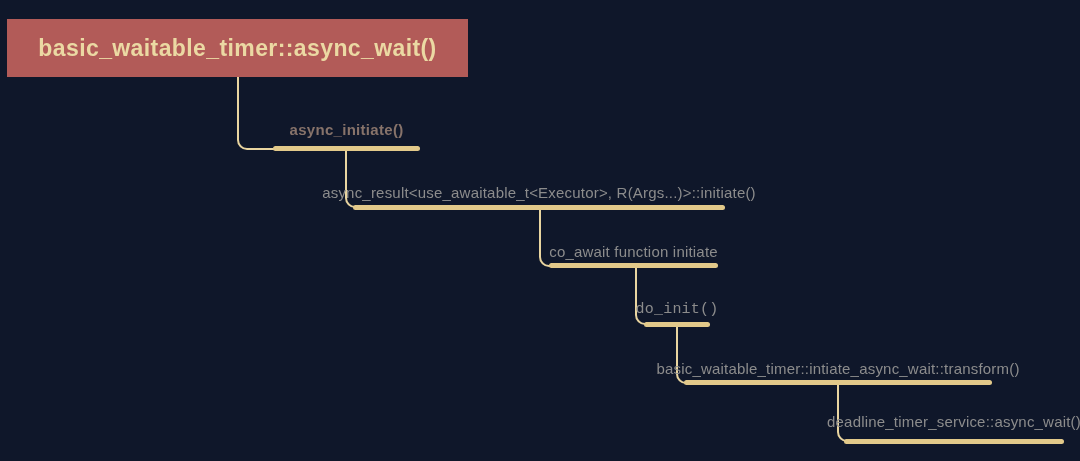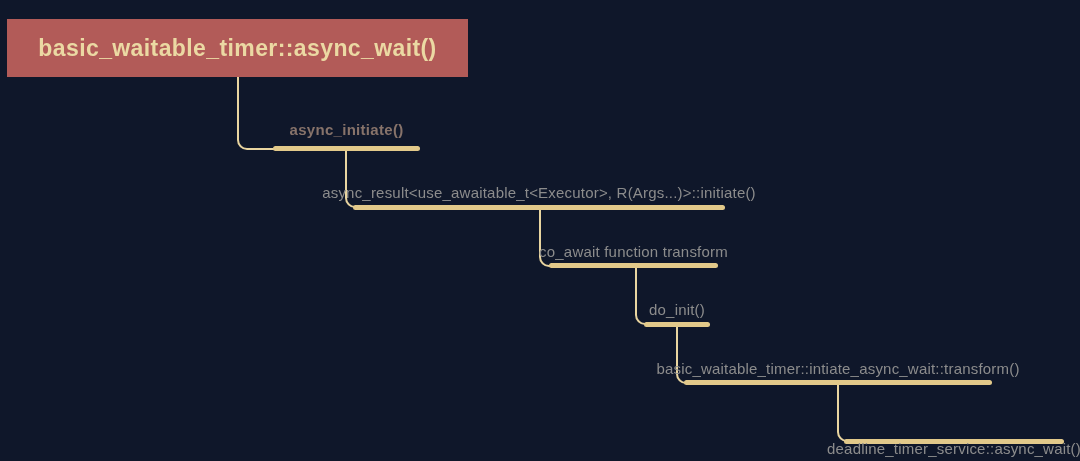--- a/index.html
+++ b/index.html
@@ -70,24 +70,24 @@
   </div>
   <div id="nodes">
       <div class="connector" style="left: 237px; top: 77px; width: 40px; height: 72.5px;"></div>
       <div class="bar" style="left: 273px; top: 146px; width: 147px;"></div>
       <div class="node-label emphasis" style="left: 346.5px; top: 119.5px;">async_initiate()</div>
       <div class="connector" style="left: 345px; top: 151px; width: 12px; height: 57px;"></div>
       <div class="bar" style="left: 353px; top: 204.5px; width: 372px;"></div>
       <div class="node-label" style="left: 539px; top: 185px;">async_result&lt;use_awaitable_t&lt;Executor&gt;, R(Args...)&gt;::initiate()</div>
       <div class="connector" style="left: 539px; top: 209.5px; width: 14px; height: 57px;"></div>
       <div class="bar" style="left: 549px; top: 263px; width: 169px;"></div>
-      <div class="node-label" style="left: 633.5px; top: 243.5px;">co_await function transform</div>
+      <div class="node-label" style="left: 633.5px; top: 243.5px;">co_await function initiate</div>
       <div class="connector" style="left: 635px; top: 268px; width: 13px; height: 57px;"></div>
       <div class="bar" style="left: 644px; top: 321.5px; width: 66px;"></div>
-      <div class="node-label" style="left: 677px; top: 302px;">do_init()</div>
+      <div class="node-label" style="left: 677px; top: 302px; font-family: Liberation Mono, monospace;">do_init()</div>
       <div class="connector" style="left: 676px; top: 326.5px; width: 12px; height: 57px;"></div>
       <div class="bar" style="left: 684px; top: 380px; width: 308px;"></div>
       <div class="node-label" style="left: 838px; top: 360.5px;">basic_waitable_timer::intiate_async_wait::transform()</div>
       <div class="connector" style="left: 837px; top: 385px; width: 11px; height: 57px;"></div>
       <div class="bar" style="left: 844px; top: 438.5px; width: 220px;"></div>
-      <div class="node-label" style="left: 954px; top: 441px;">deadline_timer_service::async_wait()</div>
+      <div class="node-label" style="left: 954px; top: 414px;">deadline_timer_service::async_wait()</div>
     </div>
 </div>
 
 </body></html>

